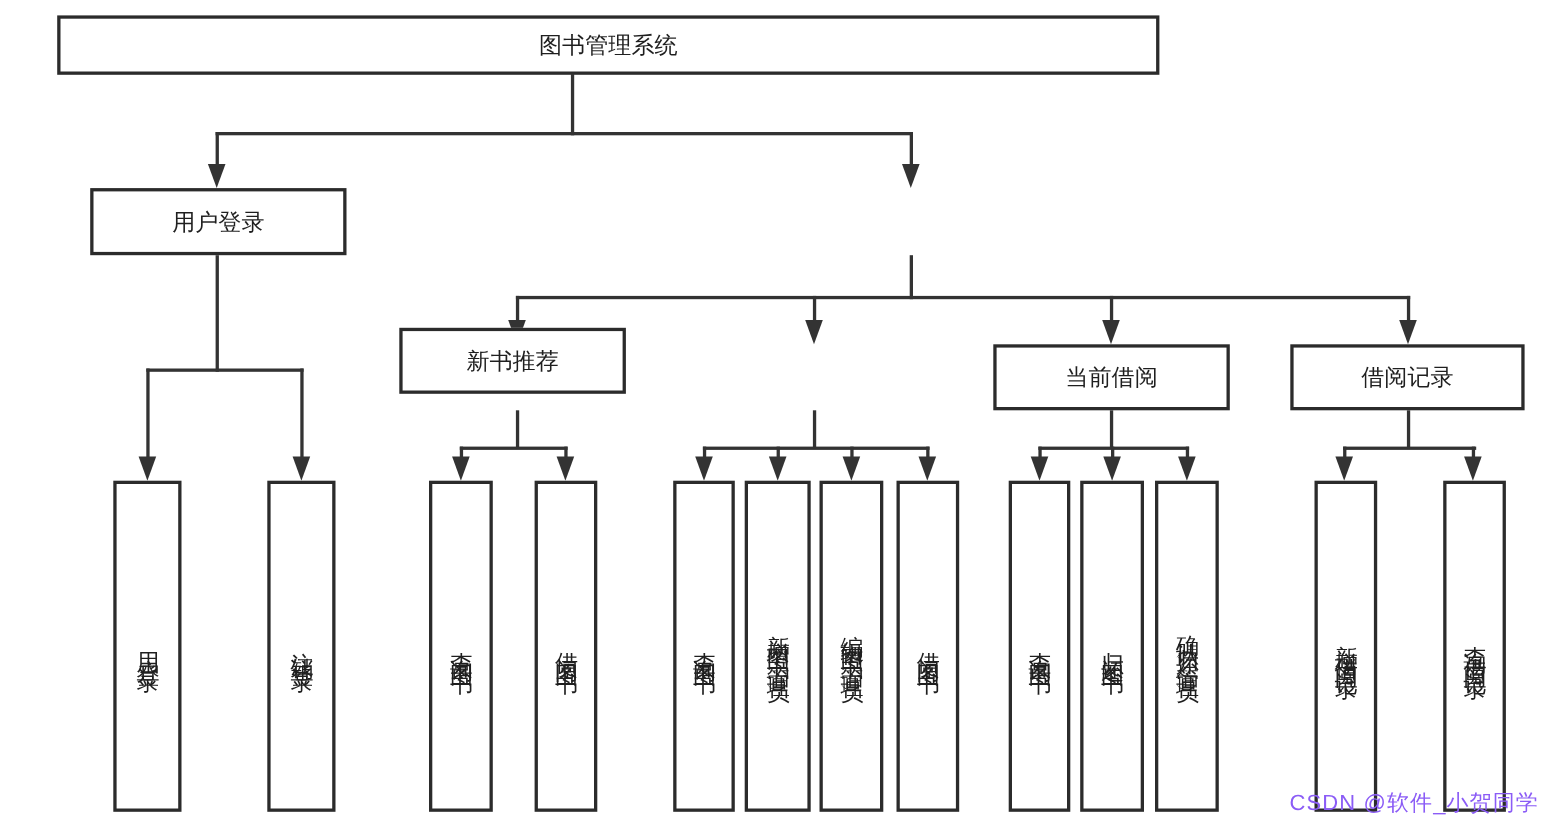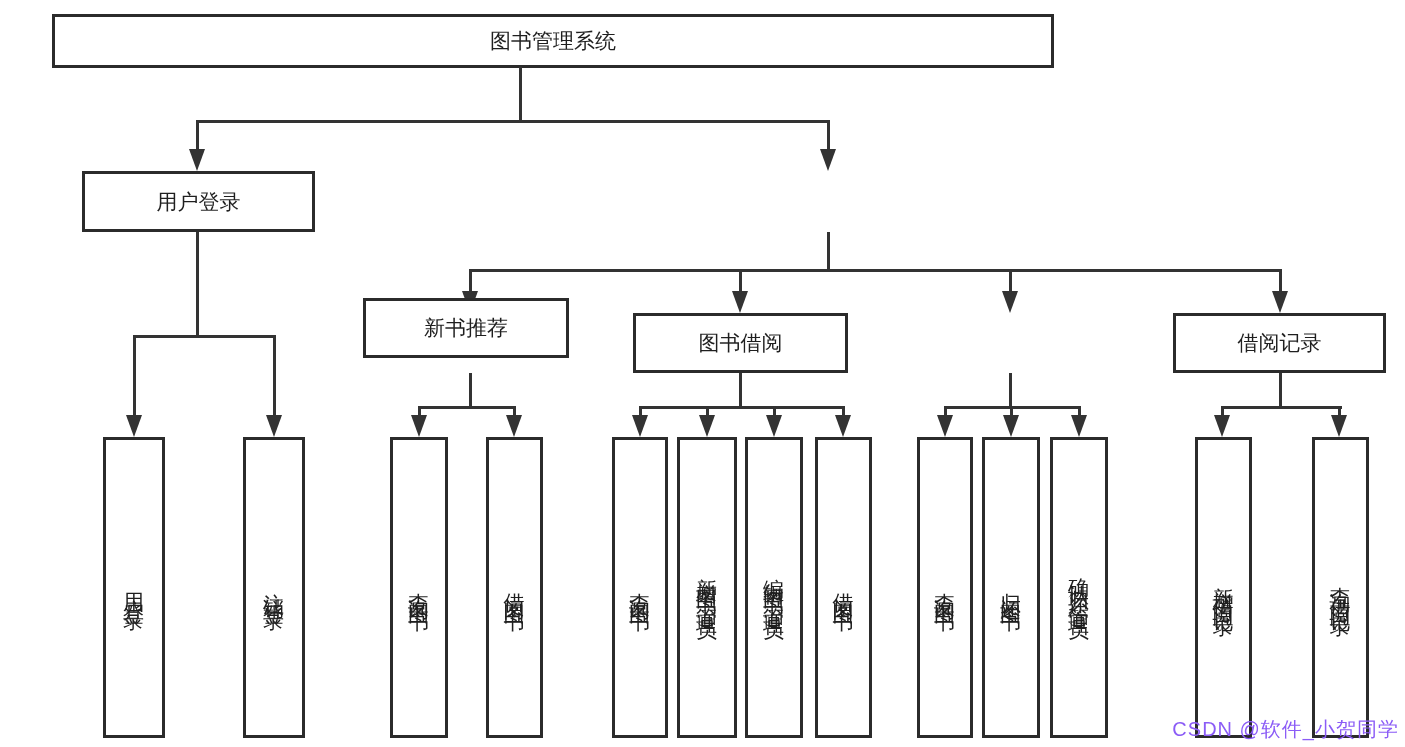--- a/index.html
+++ b/index.html
@@ -82,22 +82,22 @@
   <div class="vline" style="left:739px; top:269px; height:24px;"></div>
   <div class="arrow" style="left:732px; top:291px;"></div>
   <div class="vline" style="left:1009px; top:269px; height:24px;"></div>
   <div class="arrow" style="left:1002px; top:291px;"></div>
   <div class="vline" style="left:1279px; top:269px; height:24px;"></div>
   <div class="arrow" style="left:1272px; top:291px;"></div>
 
   <div class="box node" style="left:363px; top:298px; width:206px; height:60px;">
     <span>新书推荐</span>
   </div>
-  <div class="box node" style="left:633px; top:313px; width:215px; height:60px;">
-    <span>图书借阅</span>
+  <div class="box node" style="left:903px; top:313px; width:215px; height:60px;">
+    <span>当前借阅</span>
   </div>
   <div class="box node" style="left:1173px; top:313px; width:213px; height:60px;">
     <span>借阅记录</span>
   </div>
 
   <div class="vline" style="left:469px; top:373px; height:35px;"></div>
   <div class="hline" style="left:418px; top:406px; width:98px;"></div>
   <div class="vline" style="left:418px; top:406px; height:11px;"></div>
   <div class="arrow" style="left:411px; top:415px;"></div>
   <div class="vline" style="left:513px; top:406px; height:11px;"></div>

